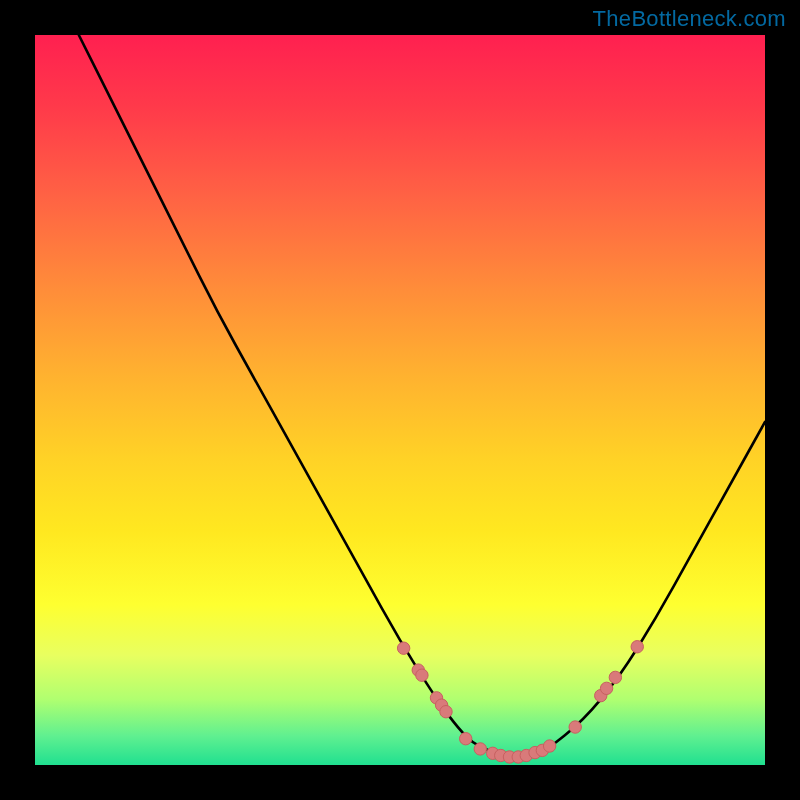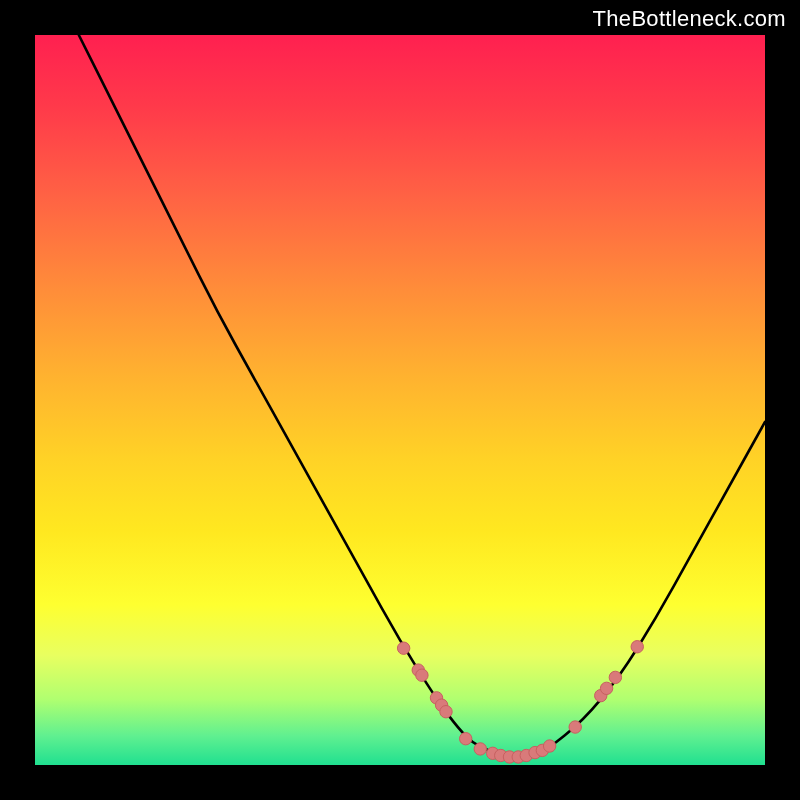--- a/index.html
+++ b/index.html
@@ -8,21 +8,21 @@
     height: 800px;
     background: #000;
     position: relative;
     font-family: Arial, sans-serif;
     overflow: hidden;
   }
   .watermark {
     position: absolute;
     top: 6px;
     right: 14px;
-    color: #ffffff;
+    color: #0369a1;
     font-size: 22px;
     font-weight: 500;
     letter-spacing: 0.3px;
     z-index: 10;
   }
   .plot-area {
     position: absolute;
     left: 35px;
     top: 35px;
     width: 730px;

